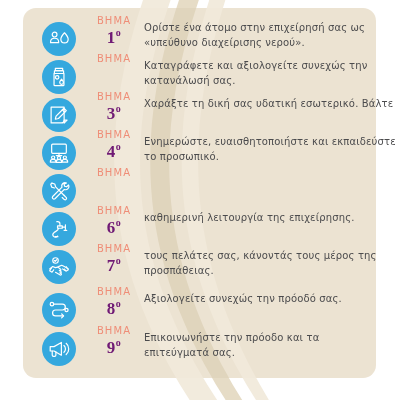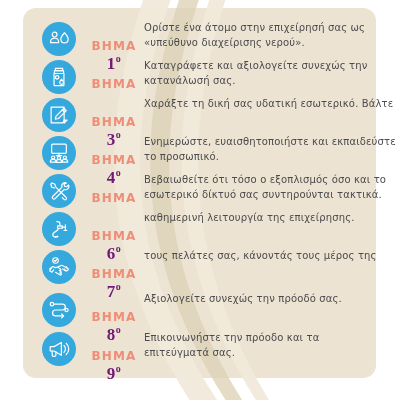--- a/index.html
+++ b/index.html
@@ -79,26 +79,25 @@
   .step-block {
     position: absolute;
     left: 88px;
     top: -4px;
     width: 52px;
     text-align: center;
     line-height: 1;
   }
   .step-word {
     display: block;
-    font-size: 12px;
-    font-weight: bold;
+    font-size: 10px;
+    font-weight: normal;
     letter-spacing: 1.1px;
     color: #ef8d77;
     margin-bottom: 2px;
-    margin-top: 24px;
   }
   .step-num {
     display: block;
     font-size: 17px;
     font-weight: bold;
     color: #701a75;
     letter-spacing: 0.5px;
     font-family: Liberation Serif, serif;
   }
   .step-num .deg {
@@ -220,24 +219,20 @@
         <div class="icon-circle">
     <svg width="22" height="22" viewBox="0 0 24 24" fill="none" stroke="#ffffff" stroke-width="1.3" stroke-linecap="round" stroke-linejoin="round">
       <path d="M4.2 3.4l3.2 1 .9 3.1 9.4 9.4"></path>
       <path d="M17.7 16.9l2.3 2.3a1.6 1.6 0 0 1-2.2 2.2l-2.3-2.3"></path>
       <path d="M20.2 3.2a3.6 3.6 0 0 0-4.9 4.6L5.1 18a1.8 1.8 0 0 0 2.5 2.5L17.8 10.3a3.6 3.6 0 0 0 4.6-4.9l-2 2-2.3-.6-.6-2.3z"></path>
       <path d="M4.2 3.4L3 4.6l1 3.2 3.1.9"></path>
     </svg>
         </div>
         <div class="step-block">
           <span class="step-word">ΒΗΜΑ</span>
-        </div>
-        <div class="row-text">
-          <span class="line">Βεβαιωθείτε ότι τόσο ο εξοπλισμός όσο και το</span>
-          <span class="line">εσωτερικό δίκτυό σας συντηρούνται τακτικά.</span>
         </div>
       </div>
       <div class="row" style="top: 210px;">
         <div class="icon-circle">
     <svg width="22" height="22" viewBox="0 0 24 24" fill="none" stroke="#ffffff" stroke-width="1.3" stroke-linecap="round" stroke-linejoin="round">
       <path d="M10.4 8.6h5.2v2.6h-5.2z"></path>
       <path d="M15.6 9.9h3.2"></path>
       <path d="M13 8.6V6.4a2.4 2.4 0 0 0-2.4-2.4h-1"></path>
       <path d="M11.4 11.2c0 2.6-2.6 3-4.4 4.3-1.6 1.2-2.2 3-1.2 4.4 1 1.4 3.4 1.3 4.6-.2"></path>
       <path d="M19 7.4v5"></path>
@@ -267,20 +262,21 @@
       <path d="M4 12.8l-2.2 3.3 2.6 1.6 1.8-2.6"></path>
       <path d="M20 11.7l2.2 3.3-2.6 1.6-1.6-2.4"></path>
     </svg>
         </div>
         <div class="step-block">
           <span class="step-word">ΒΗΜΑ</span>
           <span class="step-num"><span>7</span><span class="deg">ο</span></span>
         </div>
         <div class="row-text">
           <span class="line">τους πελάτες σας, κάνοντάς τους μέρος της</span>
+          <span class="line">προσπάθειας.</span>
         </div>
       </div>
       <div class="row" style="top: 291px;">
         <div class="icon-circle">
     <svg width="22" height="22" viewBox="0 0 24 24" fill="none" stroke="#ffffff" stroke-width="1.35" stroke-linecap="round" stroke-linejoin="round">
       <circle cx="4.3" cy="5.6" r="1.9"></circle>
       <path d="M6.3 5.6h9.4a3.2 3.2 0 0 1 0 6.4H8.2a3.2 3.2 0 0 0 0 6.4h8.6"></path>
       <path d="M14.9 16.2l2.1 2.2-2.1 2.2"></path>
       <circle cx="20.2" cy="12" r="1.7"></circle>
     </svg>

